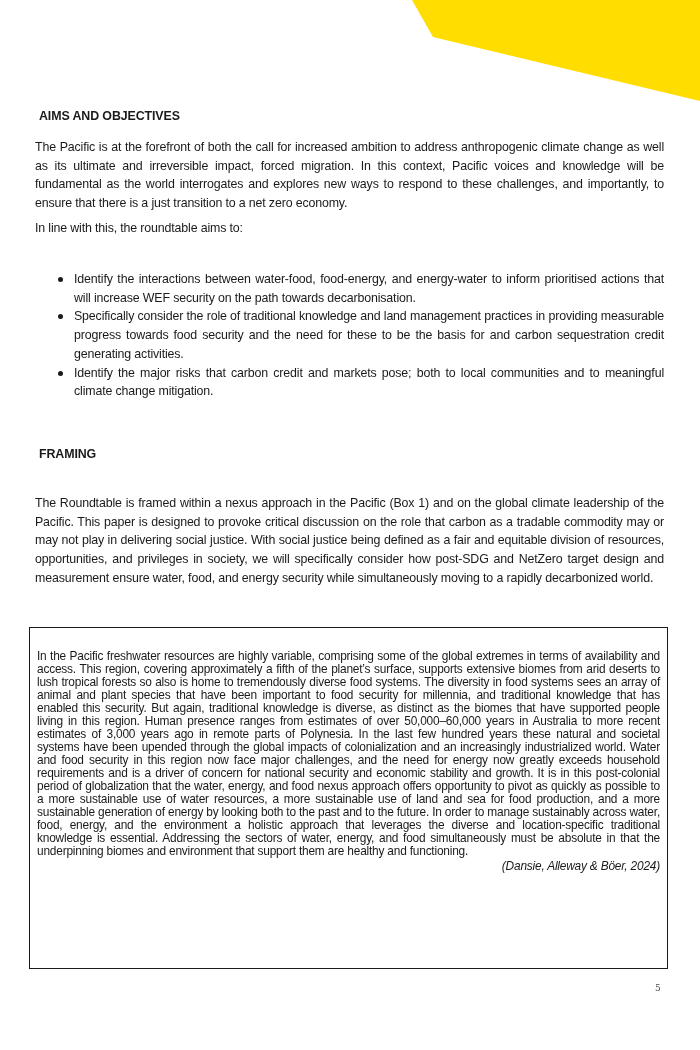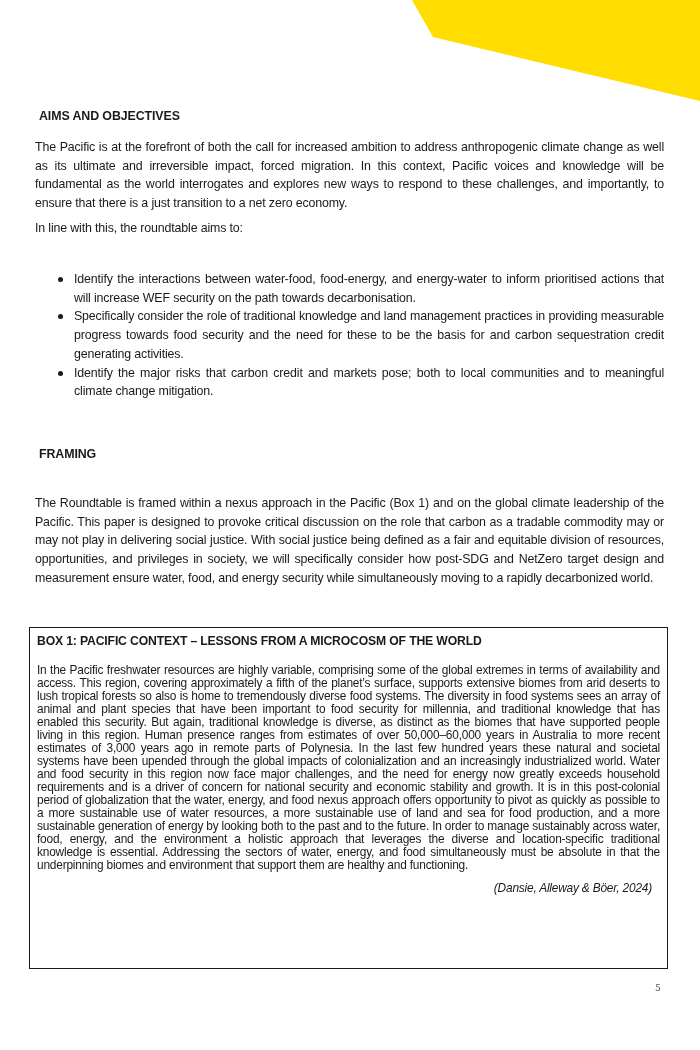--- a/index.html
+++ b/index.html
@@ -13,21 +13,21 @@
   .p-aims { position:absolute; top:33px; width:629px; }
   .p-inline { position:absolute; top:114px; }
   ul.bullets { position:absolute; top:165px; left:0; margin:0; padding:0; list-style:none; width:629px; }
   ul.bullets li { position:relative; padding-left:39px; font-size:12.4px; line-height:18.7px; text-align:justify; letter-spacing:-0.15px; }
   ul.bullets li .dot { position:absolute; left:23px; top:7px; width:5px; height:5px; border-radius:50%; background:#1a1a1a; }
   .h-framing { position:absolute; top:338px; }
   .p-framing { position:absolute; top:389px; width:629px; }
   .box { position:absolute; left:29px; top:627px; width:639px; height:342px; border:1.4px solid #1a1a1a; box-sizing:border-box; padding:6px 7px 0 7px; }
   .box h3 { font-size:12.2px; font-weight:bold; margin:0; letter-spacing:-0.15px; }
   .box p { font-size:11.9px; line-height:13px; margin-top:16px; letter-spacing:-0.2px; }
-  .box .cite { font-size:11.9px; font-style:italic; text-align:right; line-height:17px; margin:8px; }
+  .box .cite { font-size:11.9px; font-style:italic; text-align:right; line-height:17px; margin:0; }
   .page-num { position:absolute; left:655px; top:983px; font-size:9px; color:#555; font-family:"DejaVu Serif", serif; }
 </style>
 </head>
 <body>
 
 <svg class="corner-shape" viewBox="0 0 700 110" preserveAspectRatio="none">
   <polygon points="412,0 700,0 700,101 433,37" fill="#FFDD00"></polygon>
 </svg>
 
 <div class="page">
@@ -37,18 +37,17 @@
   <ul class="bullets">
     <li><span class="dot"></span><span>Identify the interactions between water-food, food-energy, and energy-water to inform prioritised actions that will increase WEF security on the path towards decarbonisation.</span></li>
     <li><span class="dot"></span><span>Specifically consider the role of traditional knowledge and land management practices in providing measurable progress towards food security and the need for these to be the basis for and carbon sequestration credit generating activities.</span></li>
     <li><span class="dot"></span><span>Identify the major risks that carbon credit and markets pose; both to local communities and to meaningful climate change mitigation.</span></li>
   </ul>
   <h2 class="h-framing">FRAMING</h2>
   <p class="p-framing">The Roundtable is framed within a nexus approach in the Pacific (Box 1) and on the global climate leadership of the Pacific. This paper is designed to provoke critical discussion on the role that carbon as a tradable commodity may or may not play in delivering social justice. With social justice being defined as a fair and equitable division of resources, opportunities, and privileges in society, we will specifically consider how post-SDG and NetZero target design and measurement ensure water, food, and energy security while simultaneously moving to a rapidly decarbonized world.</p>
 </div>
 
 <div class="box">
-  <h3>BOX 1: PACIFIC CONTEXT – LESSONS FROM A MICROCOSM OF THE WORLD</h3>
   <p>In the Pacific freshwater resources are highly variable, comprising some of the global extremes in terms of availability and access. This region, covering approximately a fifth of the planet’s surface, supports extensive biomes from arid deserts to lush tropical forests so also is home to tremendously diverse food systems. The diversity in food systems sees an array of animal and plant species that have been important to food security for millennia, and traditional knowledge that has enabled this security. But again, traditional knowledge is diverse, as distinct as the biomes that have supported people living in this region. Human presence ranges from estimates of over 50,000–60,000 years in Australia to more recent estimates of 3,000 years ago in remote parts of Polynesia. In the last few hundred years these natural and societal systems have been upended through the global impacts of colonialization and an increasingly industrialized world. Water and food security in this region now face major challenges, and the need for energy now greatly exceeds household requirements and is a driver of concern for national security and economic stability and growth. It is in this post-colonial period of globalization that the water, energy, and food nexus approach offers opportunity to pivot as quickly as possible to a more sustainable use of water resources, a more sustainable use of land and sea for food production, and a more sustainable generation of energy by looking both to the past and to the future. In order to manage sustainably across water, food, energy, and the environment a holistic approach that leverages the diverse and location-specific traditional knowledge is essential. Addressing the sectors of water, energy, and food simultaneously must be absolute in that the underpinning biomes and environment that support them are healthy and functioning.</p>
   <p class="cite">(Dansie, Alleway &amp; Böer, 2024)</p>
 </div>
 
 <div class="page-num">5</div>
 
 </body></html>

